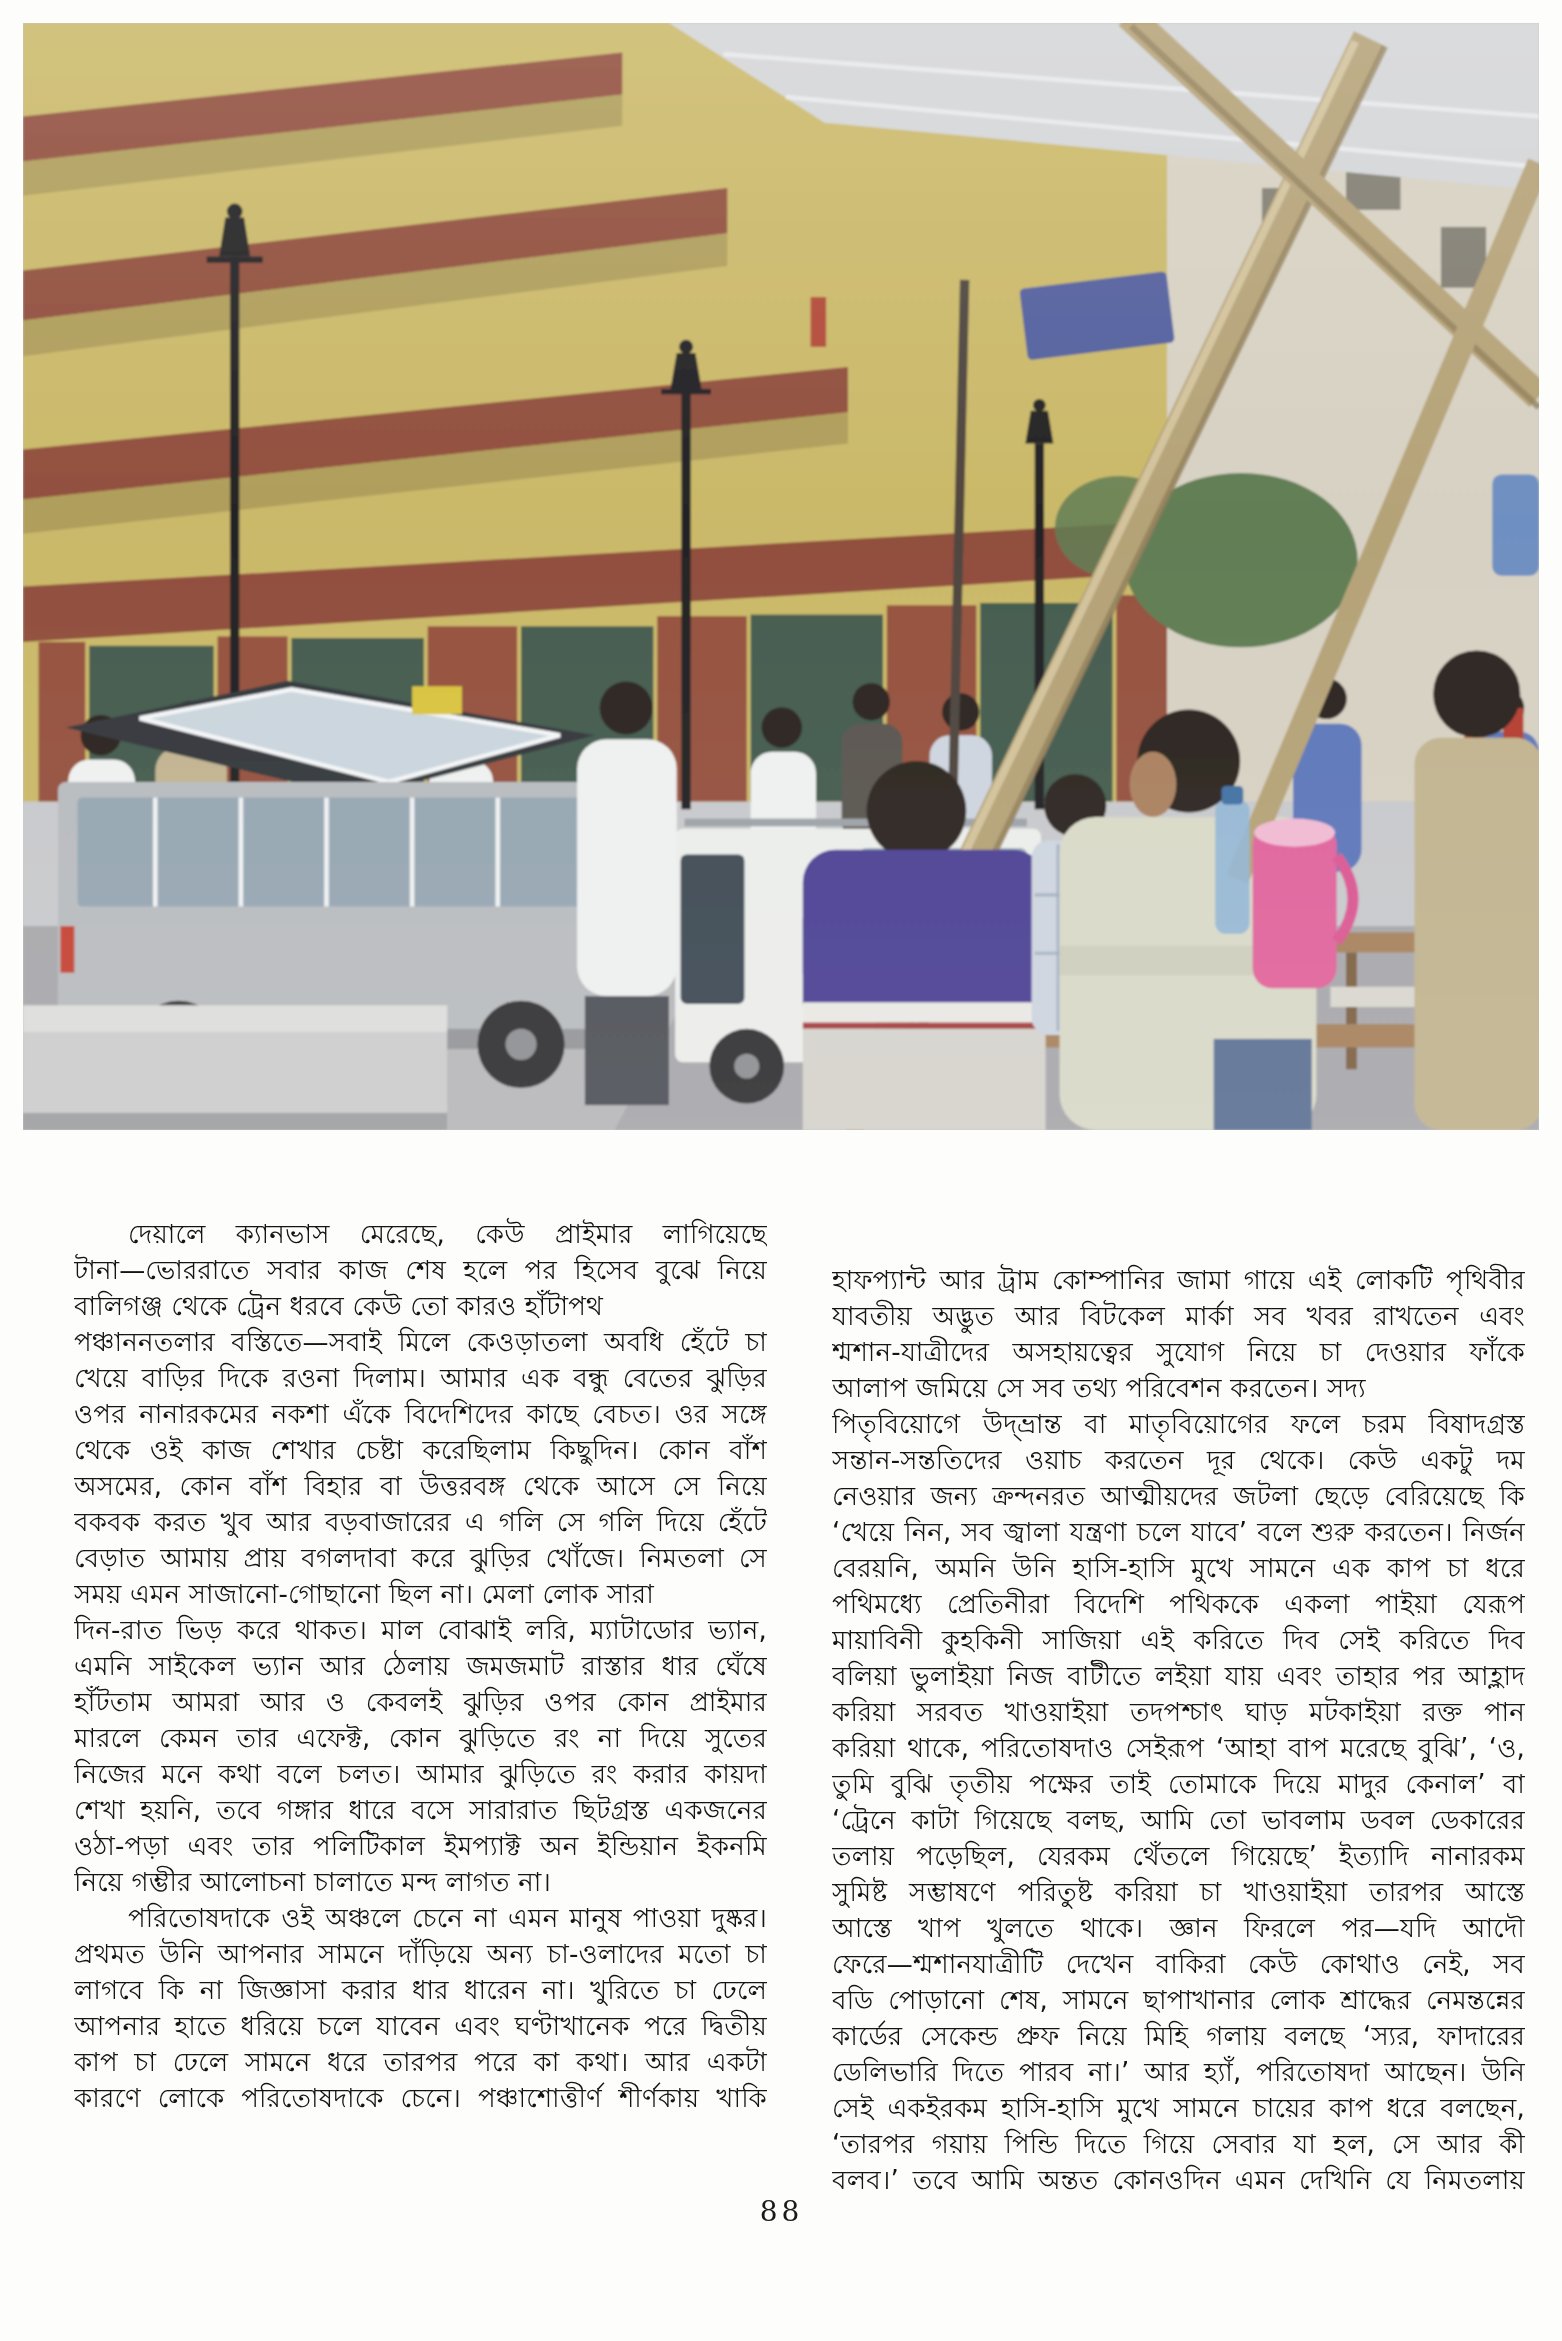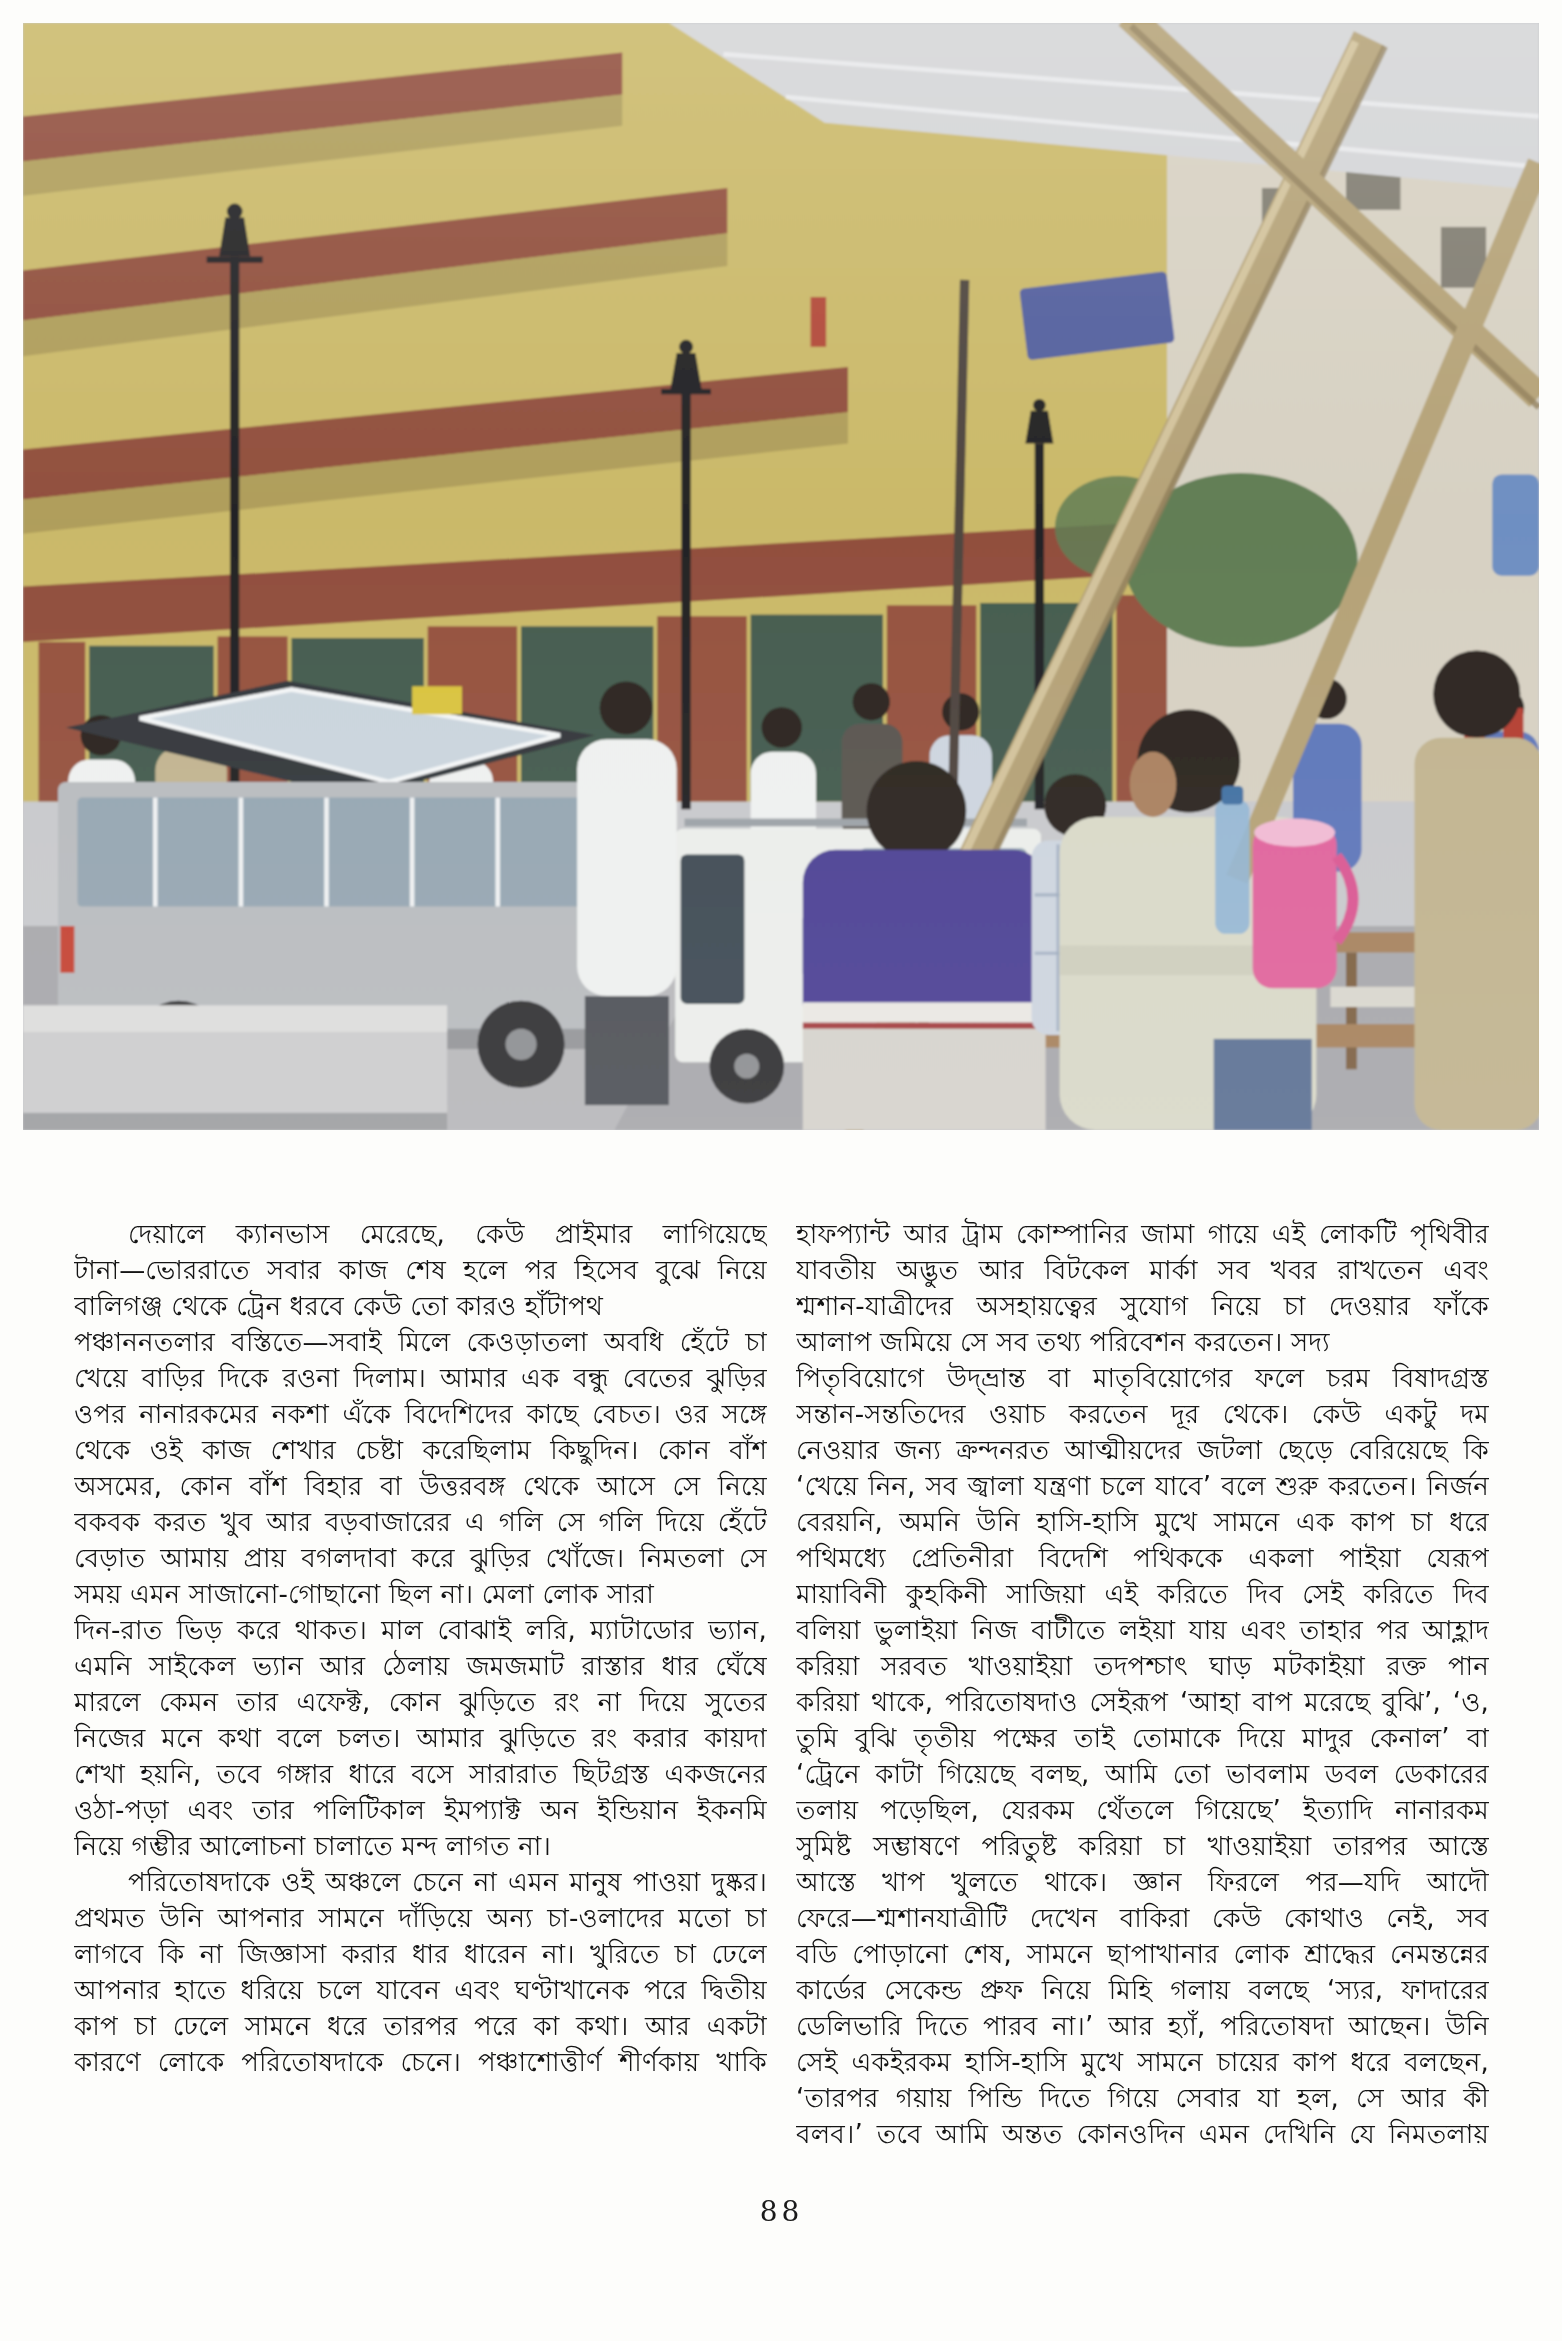--- a/index.html
+++ b/index.html
@@ -65,21 +65,21 @@
   .jeans{fill:#5a6f92}
   .chair{fill:var(--c-chair-red)}
   .bamboo{stroke:var(--c-bamboo-tan);fill:none}
   .bambooHi{stroke:#d8c9a2;fill:none;opacity:.8}
   .bambooDk{stroke:var(--c-bamboo-dark);fill:none;opacity:.8}
   .darkpole{stroke:#4a413a;fill:none}
 
   
   .col{position:absolute;top:1216px;width:693px;}
   .col-left{left:74px;}
-  .col-right{left:796px;}
+  .col-right{left:832px;margin-top:46px;}
   .text-line{
     height:36px;line-height:36px;font-size:26px;
     overflow:hidden;white-space:normal;
     text-align:justify;text-align-last:justify;
     letter-spacing:0.2px;
   }
   .text-line.short{text-align-last:left;}
   .text-line.indent{text-indent:54px;}
 
   .page-number{
@@ -310,20 +310,21 @@
       <div class="text-line">পঞ্চাননতলার বস্তিতে—সবাই মিলে কেওড়াতলা অবধি হেঁটে চা</div>
       <div class="text-line">খেয়ে বাড়ির দিকে রওনা দিলাম। আমার এক বন্ধু বেতের ঝুড়ির</div>
       <div class="text-line">ওপর নানারকমের নকশা এঁকে বিদেশিদের কাছে বেচত। ওর সঙ্গে</div>
       <div class="text-line">থেকে ওই কাজ শেখার চেষ্টা করেছিলাম কিছুদিন। কোন বাঁশ</div>
       <div class="text-line">অসমের, কোন বাঁশ বিহার বা উত্তরবঙ্গ থেকে আসে সে নিয়ে</div>
       <div class="text-line">বকবক করত খুব আর বড়বাজারের এ গলি সে গলি দিয়ে হেঁটে</div>
       <div class="text-line">বেড়াত আমায় প্রায় বগলদাবা করে ঝুড়ির খোঁজে। নিমতলা সে</div>
       <div class="text-line short">সময় এমন সাজানো-গোছানো ছিল না। মেলা লোক সারা</div>
       <div class="text-line">দিন-রাত ভিড় করে থাকত। মাল বোঝাই লরি, ম্যাটাডোর ভ্যান,</div>
       <div class="text-line">এমনি সাইকেল ভ্যান আর ঠেলায় জমজমাট রাস্তার ধার ঘেঁষে</div>
+      <div class="text-line">হাঁটতাম আমরা আর ও কেবলই ঝুড়ির ওপর কোন প্রাইমার</div>
       <div class="text-line">মারলে কেমন তার এফেক্ট, কোন ঝুড়িতে রং না দিয়ে সুতের</div>
       <div class="text-line">নিজের মনে কথা বলে চলত। আমার ঝুড়িতে রং করার কায়দা</div>
       <div class="text-line">শেখা হয়নি, তবে গঙ্গার ধারে বসে সারারাত ছিটগ্রস্ত একজনের</div>
       <div class="text-line">ওঠা-পড়া এবং তার পলিটিকাল ইমপ্যাক্ট অন ইন্ডিয়ান ইকনমি</div>
       <div class="text-line short">নিয়ে গম্ভীর আলোচনা চালাতে মন্দ লাগত না।</div>
       <div class="text-line indent">পরিতোষদাকে ওই অঞ্চলে চেনে না এমন মানুষ পাওয়া দুষ্কর।</div>
       <div class="text-line">প্রথমত উনি আপনার সামনে দাঁড়িয়ে অন্য চা-ওলাদের মতো চা</div>
       <div class="text-line">লাগবে কি না জিজ্ঞাসা করার ধার ধারেন না। খুরিতে চা ঢেলে</div>
       <div class="text-line">আপনার হাতে ধরিয়ে চলে যাবেন এবং ঘণ্টাখানেক পরে দ্বিতীয়</div>
       <div class="text-line">কাপ চা ঢেলে সামনে ধরে তারপর পরে কা কথা। আর একটা</div>

